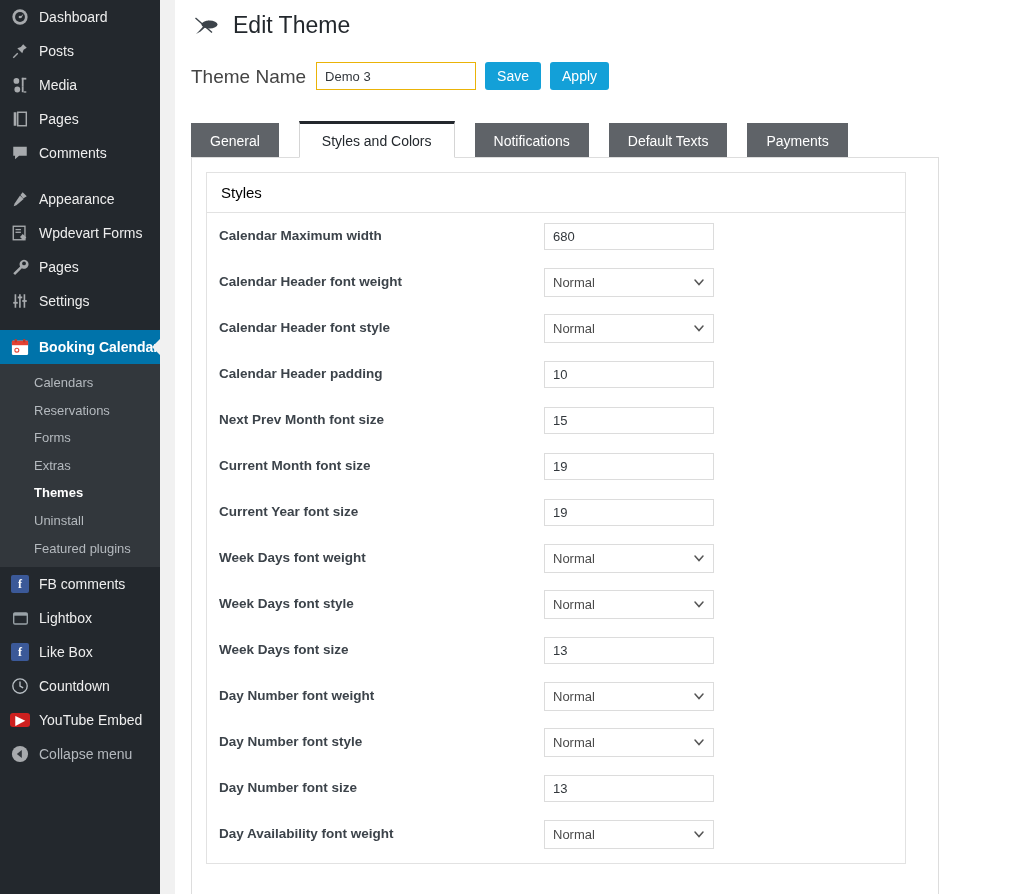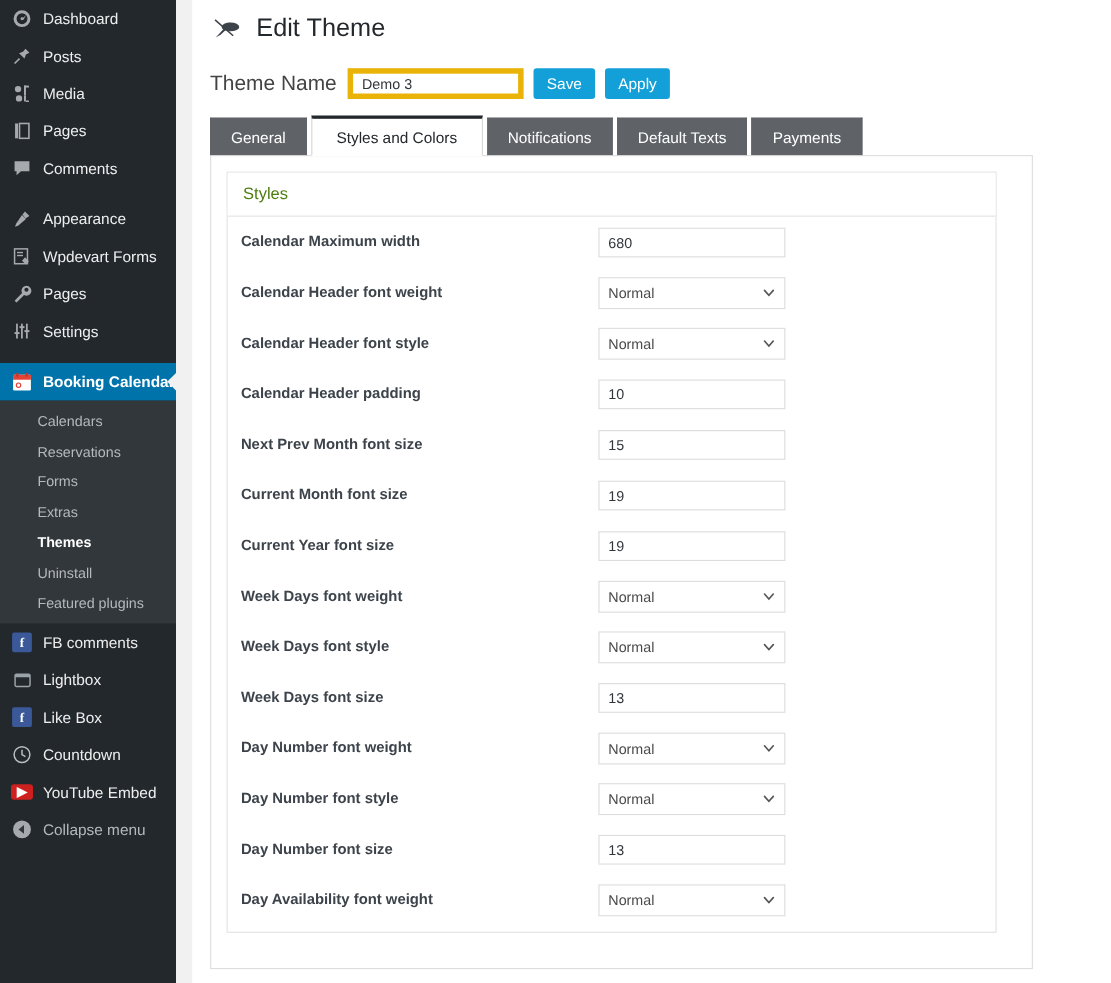--- a/index.html
+++ b/index.html
@@ -111,21 +111,21 @@
   .theme-name-row {
     display: flex; align-items: center;
     margin-top: 14px;
     height: 32px;
   }
   .theme-name-label {
     font-size: 19px; color: #444; margin-right: 10px; line-height:1;
   }
   .theme-name-input {
     width: 160px; height: 28px;
-    border: 5px solid #eab308;
+    border: 1px solid #eab308;
     background: #ffffff;
     font-size: 13px;
     color: #32373c;
     padding: 0 8px;
     font-family: "Liberation Sans", sans-serif;
     outline: none;
     border-radius: 0;
   }
   .btn {
     height: 28px;
@@ -137,23 +137,23 @@
     padding: 0 12px;
     margin-left: 9px;
     cursor: pointer;
     font-family: "Liberation Sans", sans-serif;
     line-height: 28px;
   }
 
   
   .tabs {
     display: flex; align-items: flex-end;
-    margin-top: 8px;
+    margin-top: 24px;
     height: 41px;
-    gap: 4px;
+    gap: 20px;
     position: relative;
     z-index: 2;
   }
   .tab {
     height: 34px;
     background: #5f6368;
     color: #ffffff;
     font-size: 14px;
     display: flex; align-items: center; justify-content: center;
     padding: 0 18px;
@@ -184,21 +184,21 @@
     position: relative;
     z-index: 1;
   }
   .styles-box {
     border: 1px solid #e2e2e2;
     background: #ffffff;
     width: 700px;
   }
   .styles-box-head {
     font-size: 15px;
-    color: #4d7c0f;
+    color: #000000;
     padding: 11px 14px;
     border-bottom: 1px solid #e2e2e2;
     background: #ffffff;
   }
   .styles-box-body { padding: 0 0 6px 0; }
 
   .form-row {
     display: flex; align-items: center;
     min-height: 46px;
     padding: 3px 12px 3px 12px;

